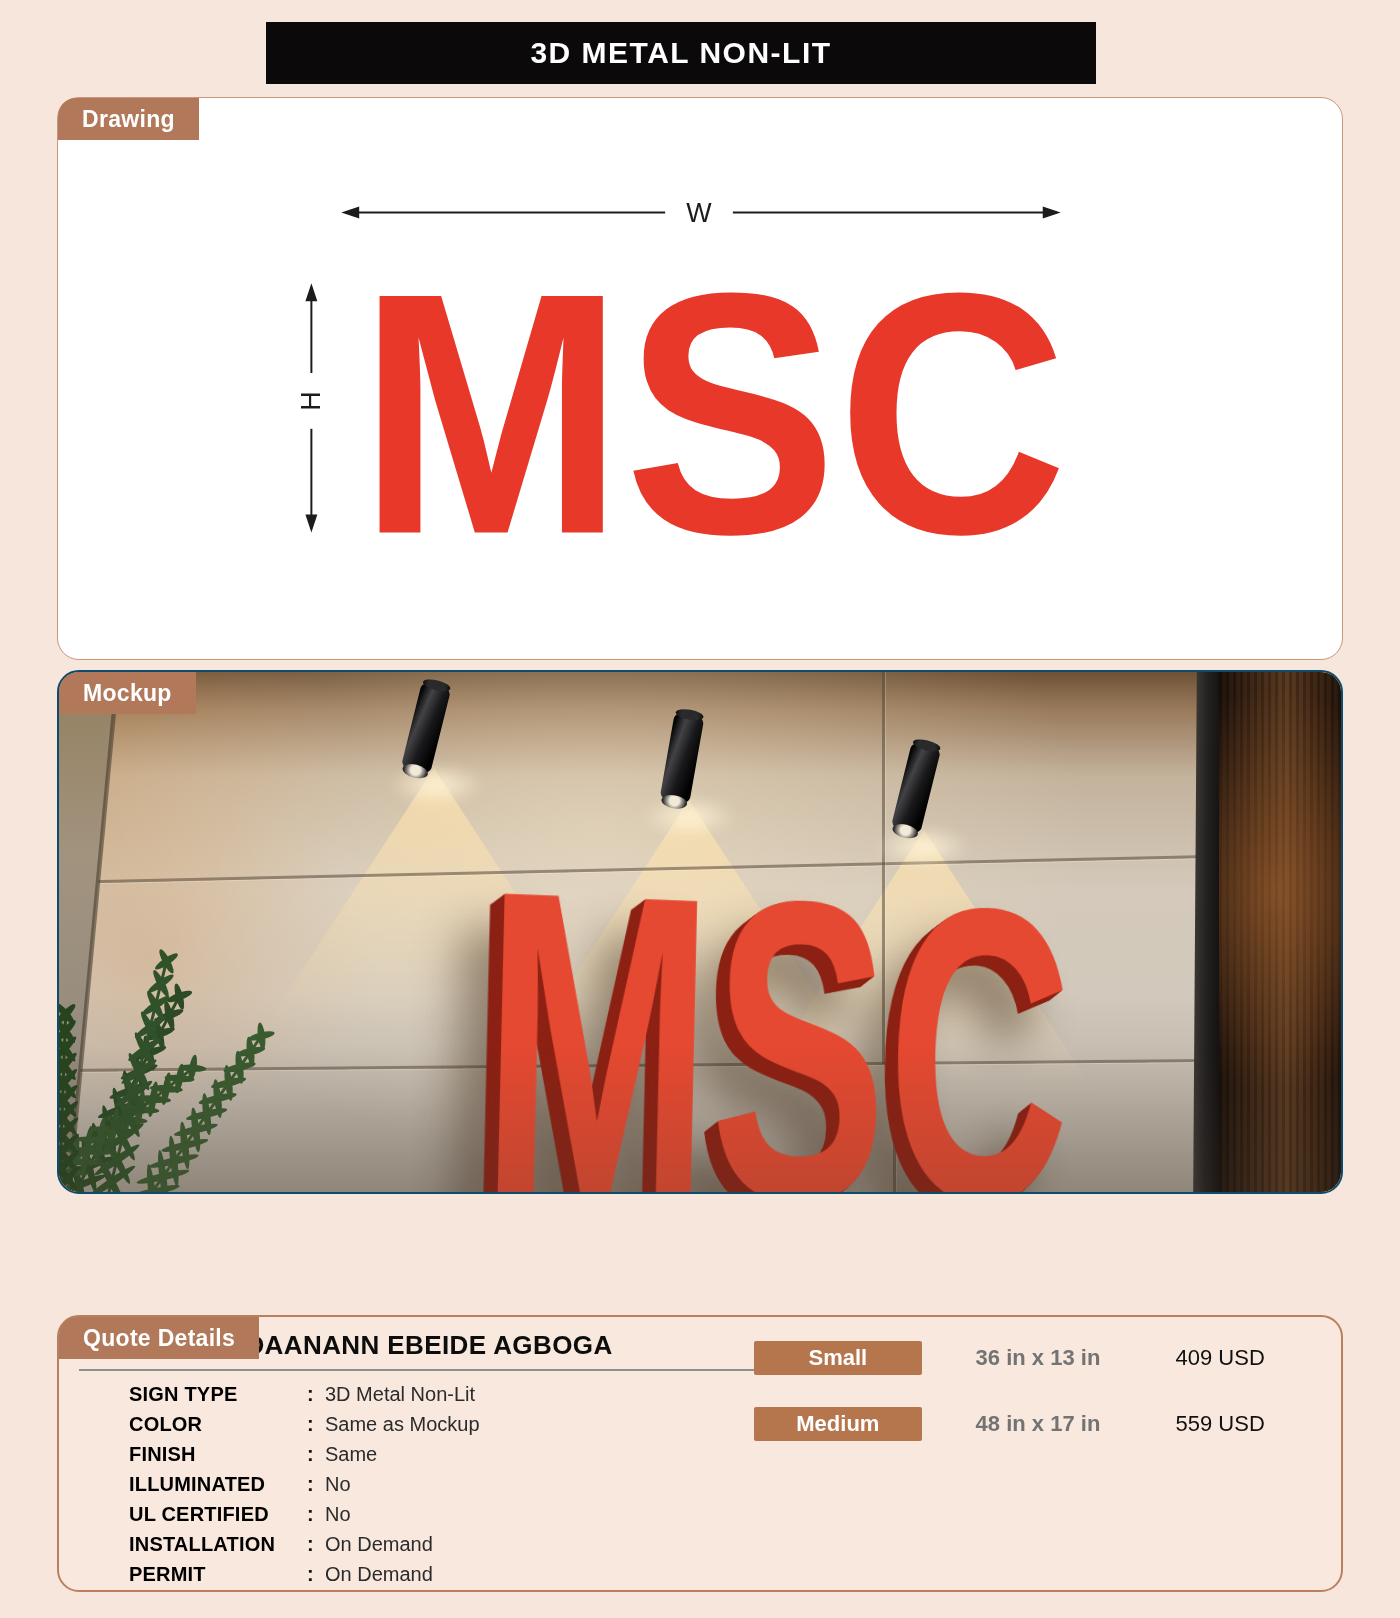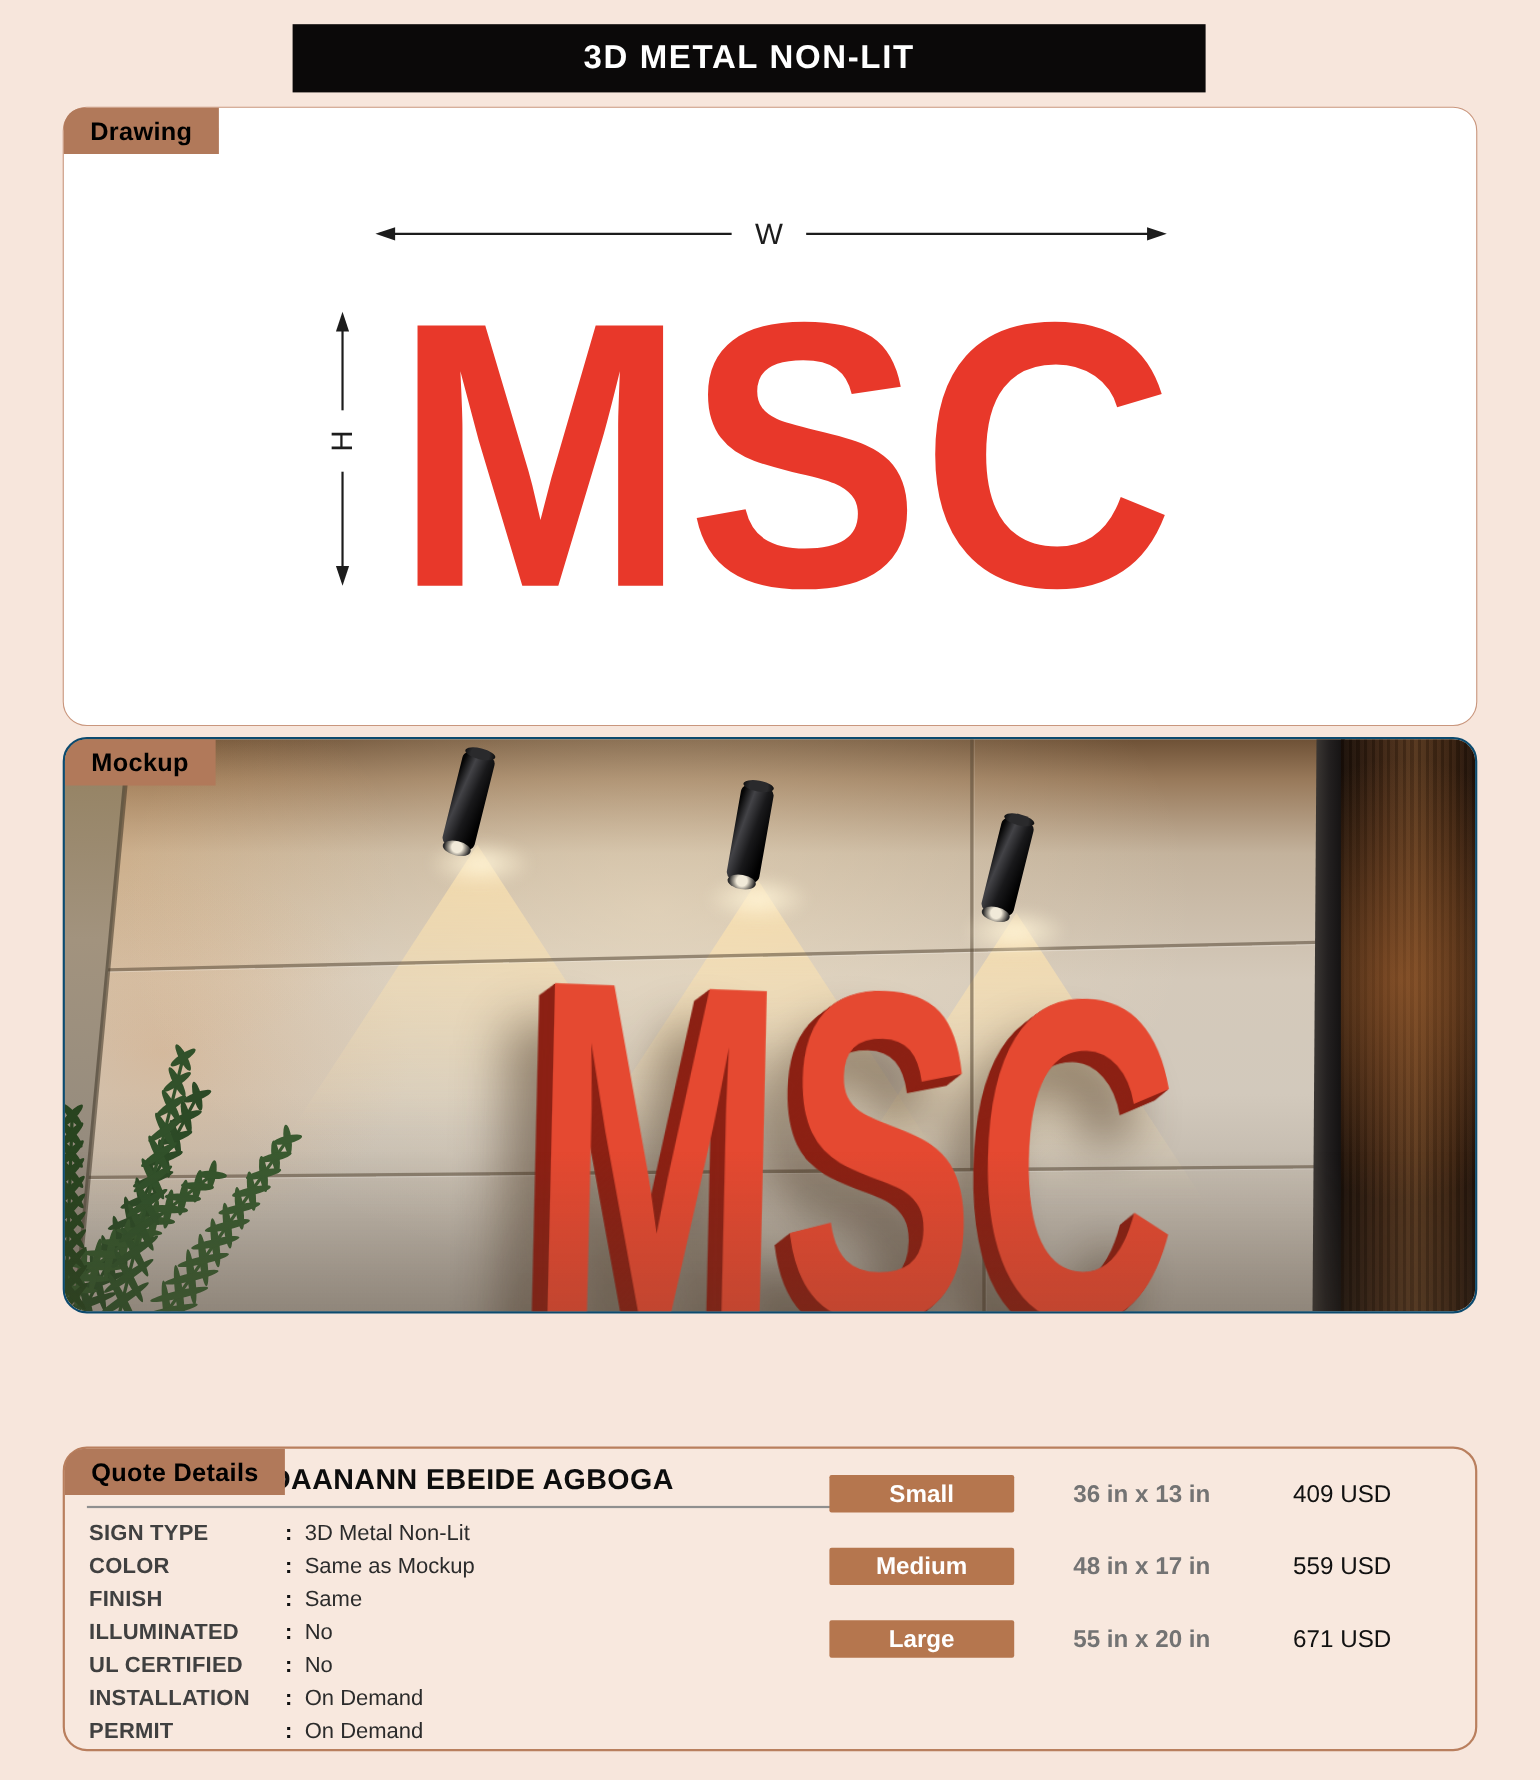--- a/index.html
+++ b/index.html
@@ -16,21 +16,21 @@
     position:absolute;left:266px;top:22px;width:830px;height:62px;
     background:#0b0909;color:#fff;
     display:flex;align-items:center;justify-content:center;
     font-size:30px;font-weight:700;letter-spacing:1.5px;
   }
 
   
   .panel{position:absolute;left:57px;width:1286px;border-radius:22px;}
   .tab{
     position:absolute;left:0;top:0;height:42px;z-index:30;
-    background:#b1795a;color:#000000;
+    background:#b1795a;color:#ffffff;
     display:flex;align-items:center;
     padding:0 24px;border-radius:18px 0 0 0;
     font-size:23px;font-weight:700;letter-spacing:.3px;
   }
 
   
   .drawing-panel{top:97px;height:563px;background:#ffffff;border:1.5px solid #c9967d;box-sizing:border-box;}
   .drawing-svg{position:absolute;inset:0;width:100%;height:100%;}
 
   
@@ -118,21 +118,21 @@
   .quote-panel{top:1315px;height:277px;background:#f8e8de;border:2px solid #b97f5e;box-sizing:border-box;}
   .quote-body{position:absolute;inset:0;}
   .quote-left{position:absolute;left:20px;top:12px;width:700px;}
   .customer-name{
     text-align:center;font-size:26px;font-weight:700;color:#0d0d0d;
     letter-spacing:.4px;line-height:32px;
   }
   .divider{margin:8px 0 8px 0;height:0;border-top:2px solid #8f8f8f;}
   .spec-list{padding-left:2px;}
   .spec-row{display:flex;line-height:30px;font-size:20px;color:#222;}
-  .spec-label{width:178px;font-weight:700;color:#404040;letter-spacing:.2px;}
+  .spec-label{width:178px;font-weight:700;color:#000000;letter-spacing:.2px;margin-left:48px;}
   .spec-colon{width:18px;font-weight:700;color:#101010;}
   .spec-value{color:#2b2b2b;}
 
   .price-table{position:absolute;right:46px;top:8px;width:550px;}
   .price-head{
     height:46px;background:#0b0909;color:#fff;display:flex;align-items:center;
     font-size:23px;font-weight:700;letter-spacing:.5px;
   }
   .col-size{width:185px;text-align:center;}
   .col-dim{width:215px;text-align:center;}
@@ -411,21 +411,16 @@
         <div class="price-row">
           <span class="size-chip">Small</span>
           <span class="cell-dim">36 in x 13 in</span>
           <span class="cell-price">409 USD</span>
         </div>
         <div class="price-row">
           <span class="size-chip">Medium</span>
           <span class="cell-dim">48 in x 17 in</span>
           <span class="cell-price">559 USD</span>
         </div>
-        <div class="price-row">
-          <span class="size-chip">Large</span>
-          <span class="cell-dim">55 in x 20 in</span>
-          <span class="cell-price">671 USD</span>
-        </div>
       </div>
     </div>
   </section>
 </div>
 
 </body></html>

